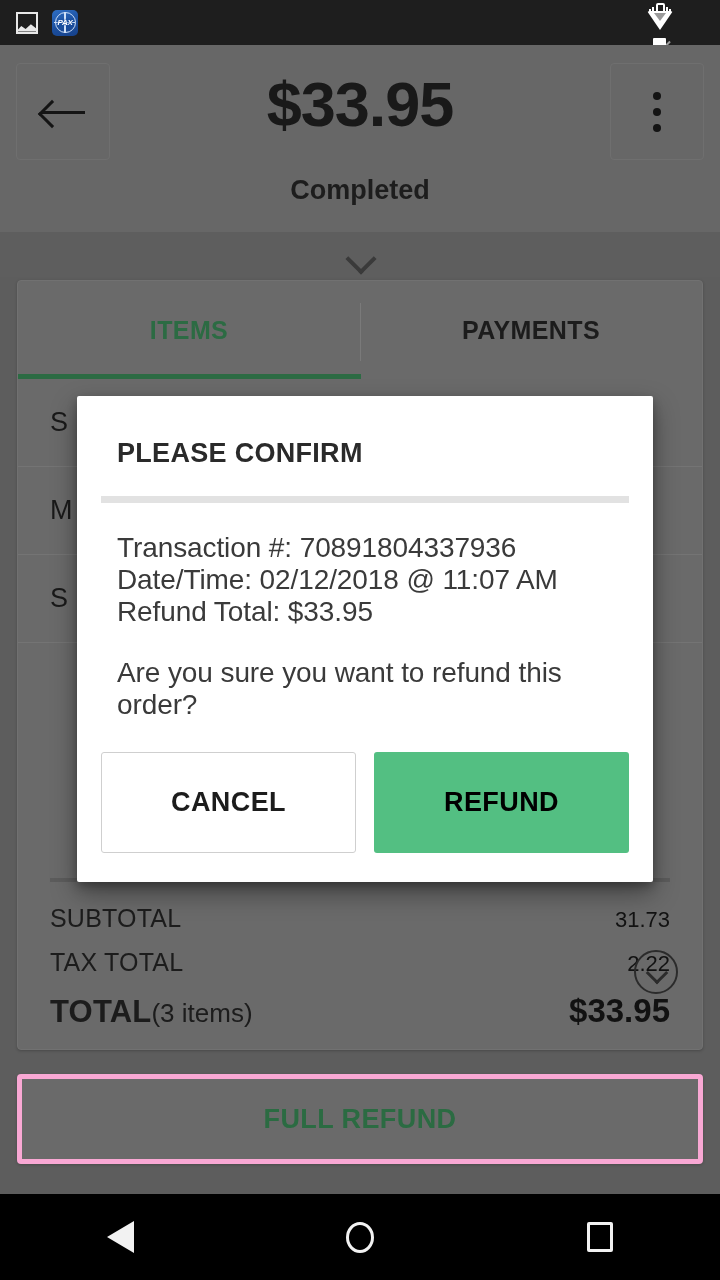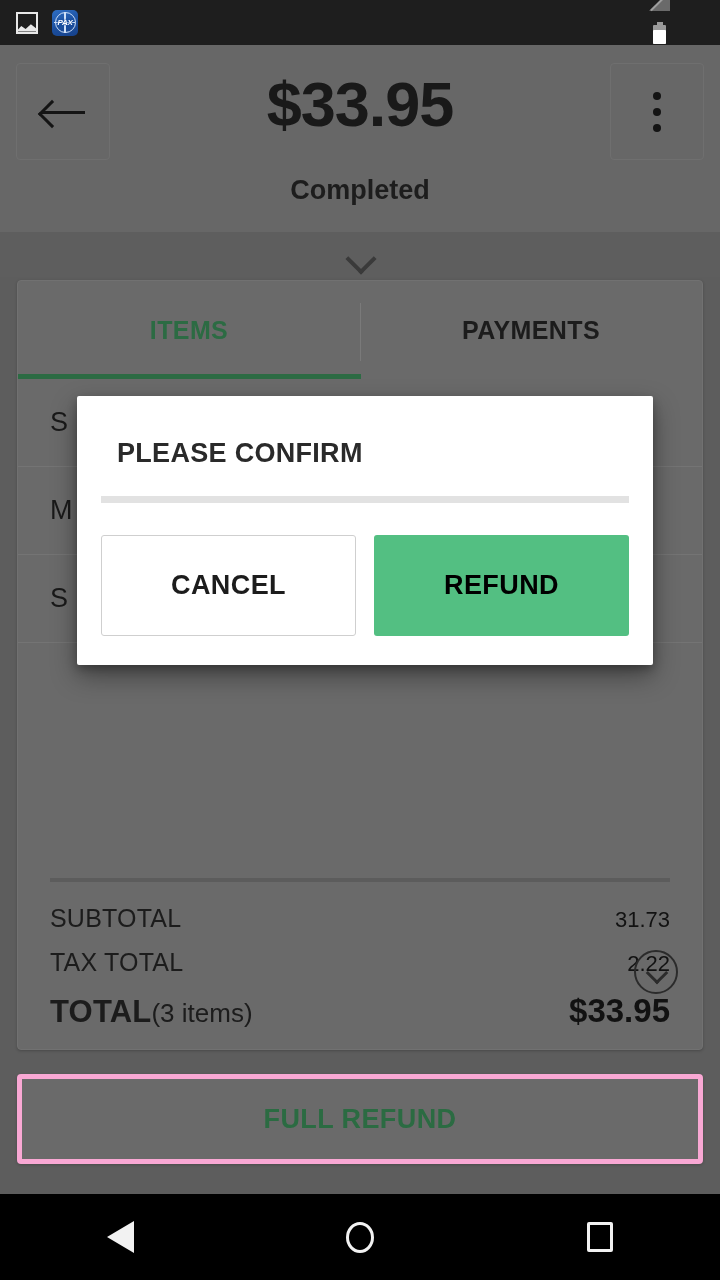--- a/index.html
+++ b/index.html
@@ -21,21 +21,20 @@
   }
 
   
   #status-bar {
     position: absolute;
     top: 0; left: 0;
     width: 720px;
     height: 45px;
     background: #1e1e1e;
     display: flex;
-    align-items: center;
     padding: 0 16px;
   }
   #status-left {
     display: flex;
     align-items: center;
     gap: 14px;
   }
   .sb-photo-icon {
     width: 22px; height: 22px;
     border: 2px solid #e8e8e8;
@@ -636,20 +635,26 @@
 
   <div id="tax-chevron-btn">
     <span class="chevron-down-small"></span>
   </div>
 
   <div id="full-refund-btn">FULL REFUND</div>
 
   <div id="dialog">
     <div id="dialog-title">PLEASE CONFIRM</div>
     <div id="dialog-title-divider"></div>
+    <div id="dialog-body">
+      <div class="dialog-detail-line">Transaction #: 70891804337936</div>
+      <div class="dialog-detail-line">Date/Time: 02/12/2018 @ 11:07 AM</div>
+      <div class="dialog-detail-line">Refund Total: $33.95</div>
+      <div id="dialog-question">Are you sure you want to refund this order?</div>
+    </div>
     <div id="dialog-actions">
       <div id="cancel-button">CANCEL</div>
       <div id="refund-button">REFUND</div>
     </div>
   </div>
 
   <div id="nav-bar">
     <div class="nav-btn">
       <span class="nav-back-icon"></span>
     </div>

